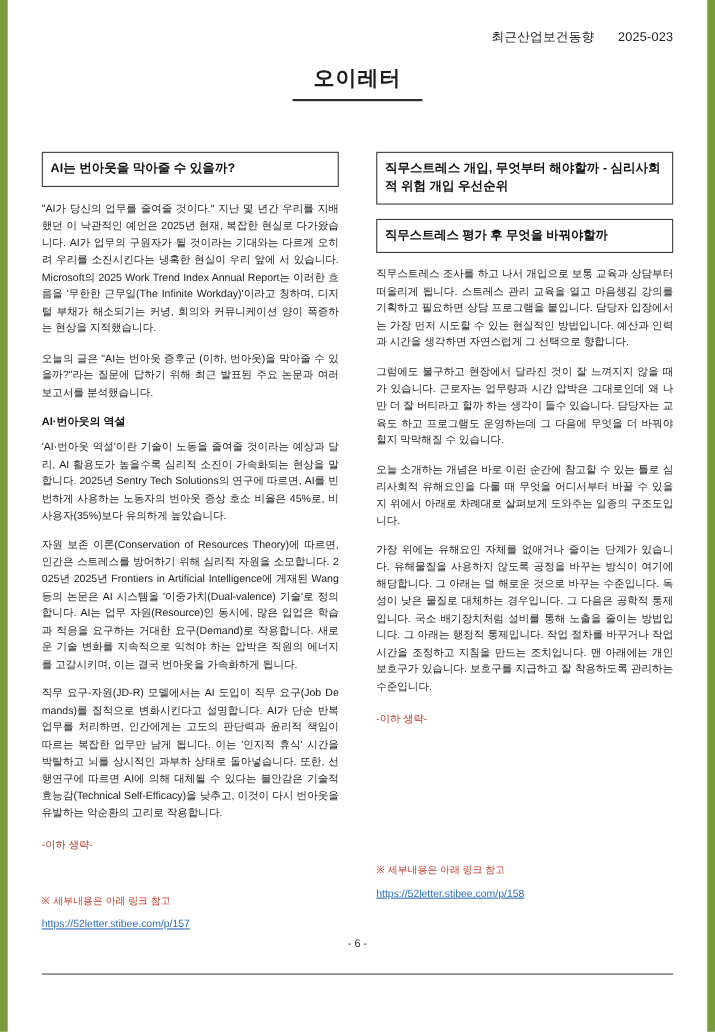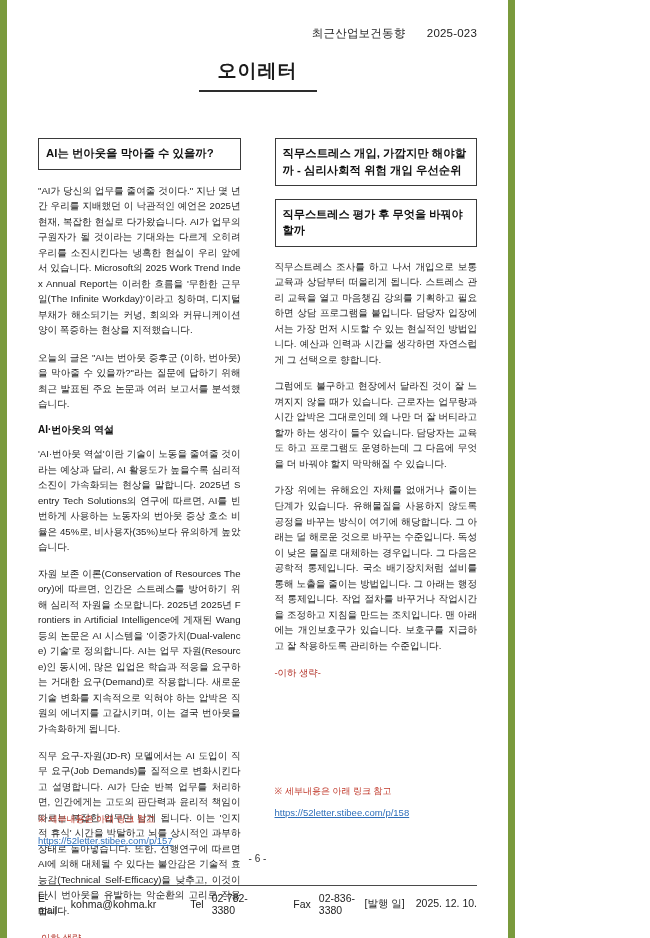--- a/index.html
+++ b/index.html
@@ -11,21 +11,21 @@
     height: 938px;
     background: #ffffff;
     font-family: "Liberation Sans", sans-serif;
     color: #1a1a1a;
     position: relative;
     overflow: hidden;
   }
   .page {
     position: absolute;
     left: 0; top: 0;
-    width: 515px;
+    width: 650px;
     height: 938px;
     box-sizing: border-box;
     border-left: 7px solid #7a9a3c;
     border-right: 7px solid #7a9a3c;
     background: #ffffff;
   }
   .page-inner {
     position: absolute;
     left: 7px; right: 7px; top: 0; bottom: 0;
   }
@@ -231,51 +231,40 @@
 
         <p class="omit">-이하 생략-</p>
 
         <div class="col-left-bottom">
           <p class="footnote"><span class="star">※</span><span>세부내용은 아래 링크 참고</span></p>
           <a class="link" href="#">https://52letter.stibee.com/p/157</a>
         </div>
       </div>
 
       <div class="col">
-        <div class="headline-box tall">직무스트레스 개입, 가깝지만 해야할까 - 심리사회적 위험 개입 우선순위</div>
+        <div class="headline-box tall">직무스트레스 개입, 무엇부터 해야할까 - 심리사회적 위험 개입 우선순위</div>
 
         <div class="subbox">직무스트레스 평가 후 무엇을 바꿔야할까</div>
 
         <p class="body">직무스트레스 조사를 하고 나서 개입으로 보통 교육과 상담부터 떠올리게 됩니다. 스트레스 관리 교육을 열고 마음챙김 강의를 기획하고 필요하면 상담 프로그램을 붙입니다. 담당자 입장에서는 가장 먼저 시도할 수 있는 현실적인 방법입니다. 예산과 인력과 시간을 생각하면 자연스럽게 그 선택으로 향합니다.</p>
         <p class="body">그럼에도 불구하고 현장에서 달라진 것이 잘 느껴지지 않을 때가 있습니다. 근로자는 업무량과 시간 압박은 그대로인데 왜 나만 더 잘 버티라고 할까 하는 생각이 들수 있습니다. 담당자는 교육도 하고 프로그램도 운영하는데 그 다음에 무엇을 더 바꿔야 할지 막막해질 수 있습니다.</p>
+        <p class="body">오늘 소개하는 개념은 바로 이런 순간에 참고할 수 있는 틀로 심리사회적 유해요인을 다룰 때 무엇을 어디서부터 바꿀 수 있을지 위에서 아래로 차례대로 살펴보게 도와주는 일종의 구조도입니다.</p>
 
 
         <p class="body">가장 위에는 유해요인 자체를 없애거나 줄이는 단계가 있습니다. 유해물질을 사용하지 않도록 공정을 바꾸는 방식이 여기에 해당합니다. 그 아래는 덜 해로운 것으로 바꾸는 수준입니다. 독성이 낮은 물질로 대체하는 경우입니다. 그 다음은 공학적 통제입니다. 국소 배기장치처럼 설비를 통해 노출을 줄이는 방법입니다. 그 아래는 행정적 통제입니다. 작업 절차를 바꾸거나 작업시간을 조정하고 지침을 만드는 조치입니다. 맨 아래에는 개인보호구가 있습니다. 보호구를 지급하고 잘 착용하도록 관리하는 수준입니다.</p>
 
         <p class="omit">-이하 생략-</p>
 
         <div class="col-right-bottom">
           <p class="footnote"><span class="star">※</span><span>세부내용은 아래 링크 참고</span></p>
           <a class="link" href="#">https://52letter.stibee.com/p/158</a>
         </div>
       </div>
 
     </div>
 
     <div class="page-number">- 6 -</div>
 
     <div class="footer-rule"></div>
 
-    <div class="footer">
-      <span class="f-email">E-mail</span>
-      <span class="f-email-val">kohma@kohma.kr</span>
-      <span class="f-tel">Tel</span>
-      <span class="f-tel-val">02-782-3380</span>
-      <span class="f-fax">Fax</span>
-      <span class="f-fax-val">02-836-3380</span>
-      <span class="f-right">
-        <span class="f-pub">[발행 일]</span>
-        <span>2025. 12. 10.</span>
-      </span>
-    </div>
 
   </div>
 </div>
 
 </body></html>

